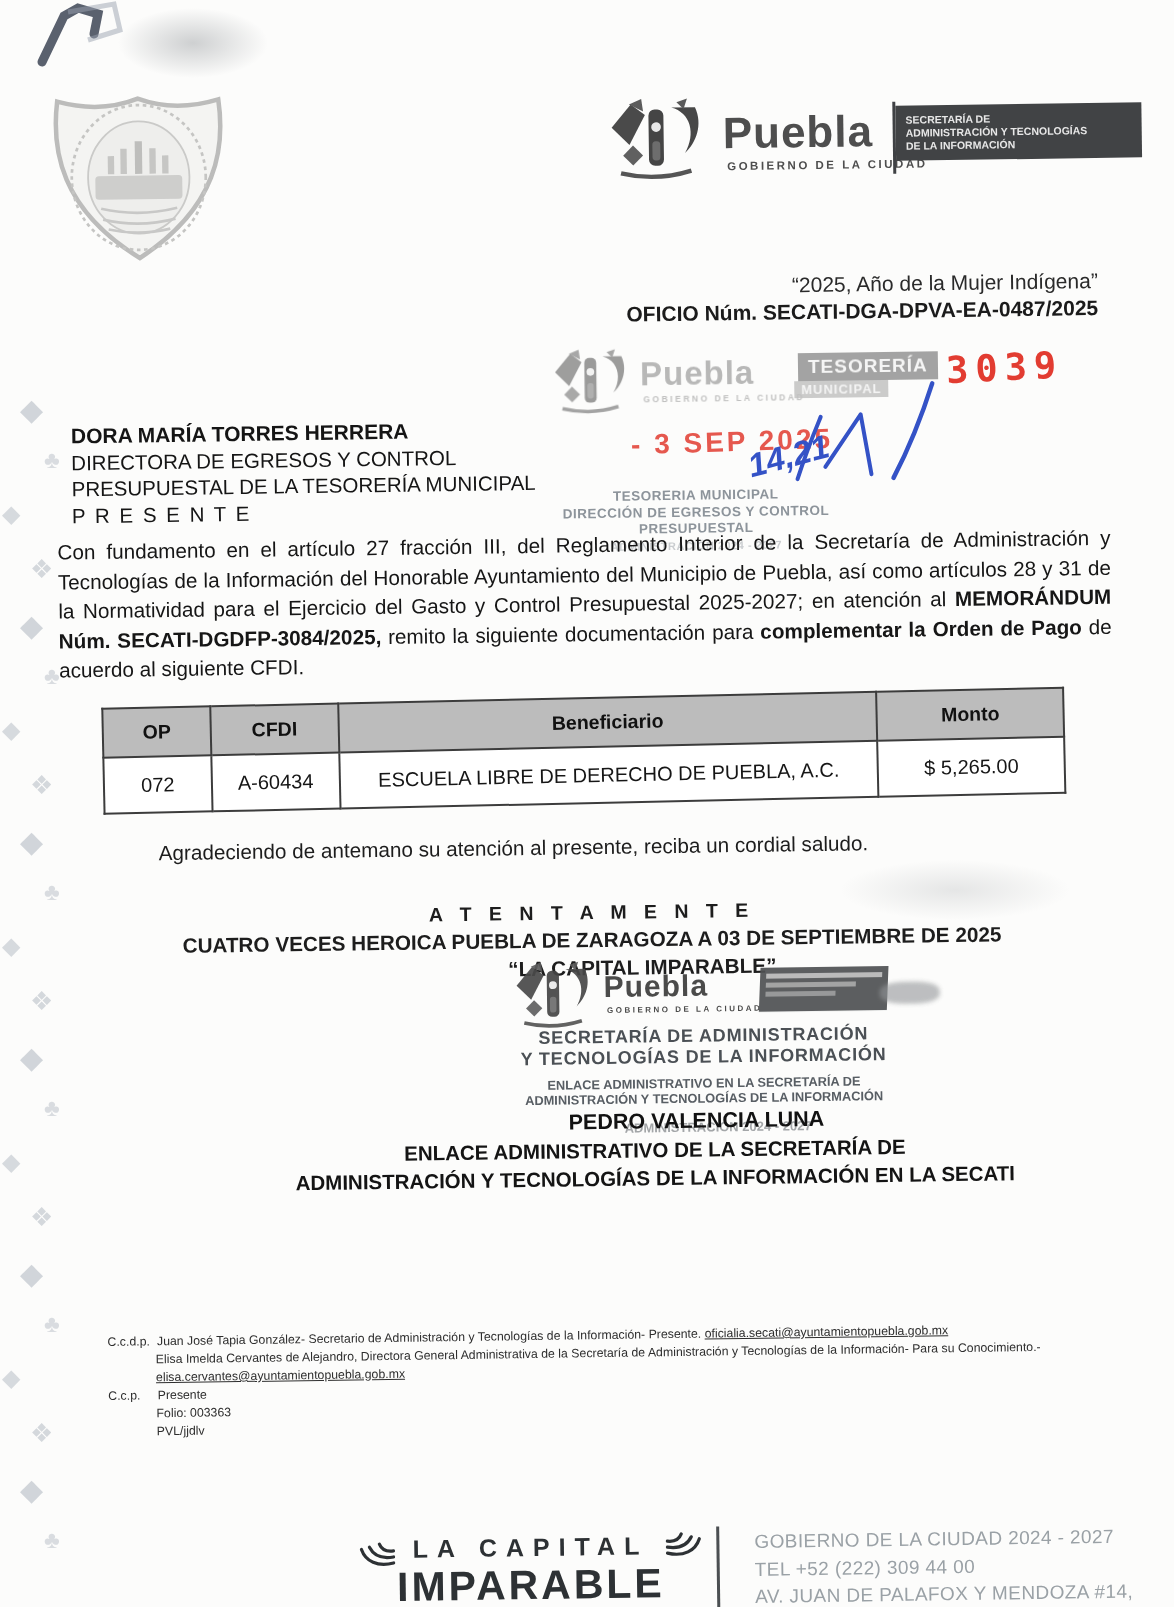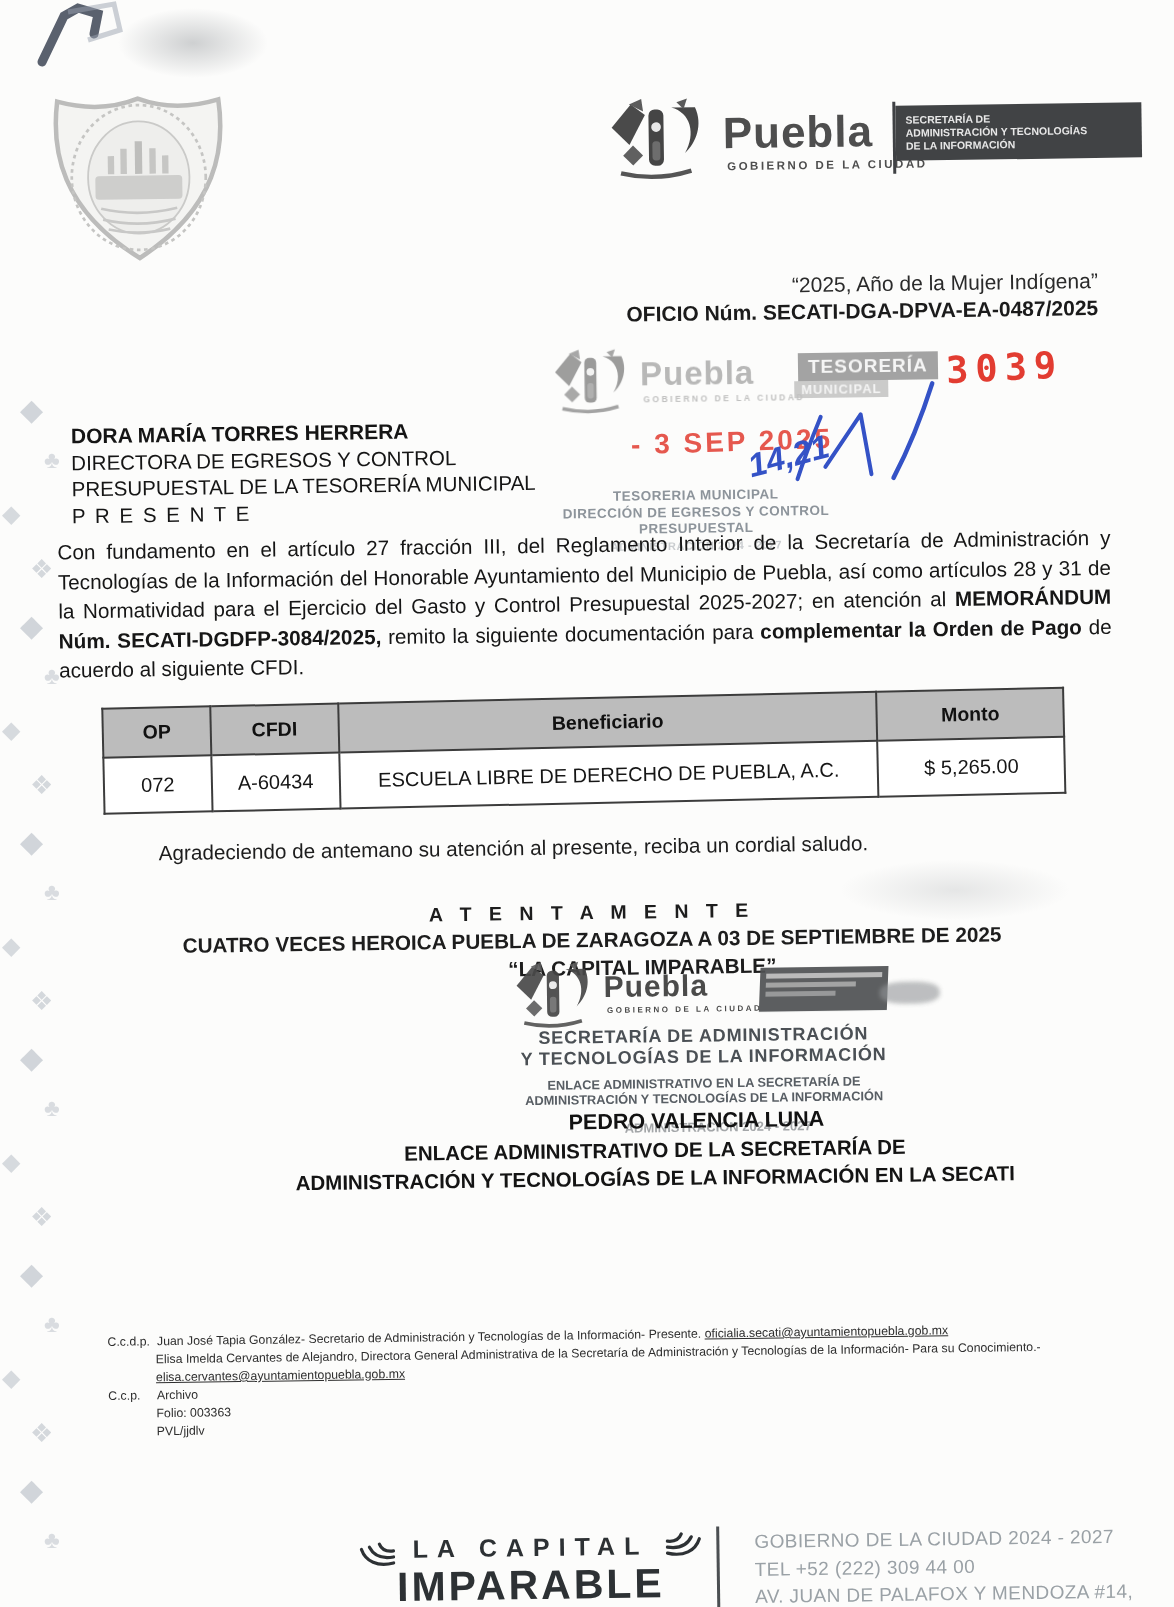--- a/index.html
+++ b/index.html
@@ -238,21 +238,21 @@
         <span>Juan José Tapia González- Secretario de Administración y Tecnologías de la Información- Presente. </span><a>oficialia.secati@ayuntamientopuebla.gob.mx</a>
       </div>
       <div style="padding-left:48px;">
         <span>Elisa Imelda Cervantes de Alejandro, Directora General Administrativa de la Secretaría de Administración y Tecnologías de la Información- Para su Conocimiento.-</span>
       </div>
       <div style="padding-left:48px;">
         <a>elisa.cervantes@ayuntamientopuebla.gob.mx</a>
       </div>
       <div>
         <span style="display:inline-block;width:46px;">C.c.p.</span>
-        <span>Archivo</span>
+        <span>Presente</span>
       </div>
       <div style="padding-left:48px;">Folio: 003363</div>
       <div style="padding-left:48px;">PVL/jjdlv</div>
     </div>
 
     <div class="abs" style="left:355px;top:1532px;width:330px;text-align:center;">
       <svg class="abs" style="left:-8px;top:6px;width:40px;height:30px">
           <use href="#sym-wing-l"></use>
         </svg>
       <svg class="abs" style="left:298px;top:0;width:40px;height:30px">

